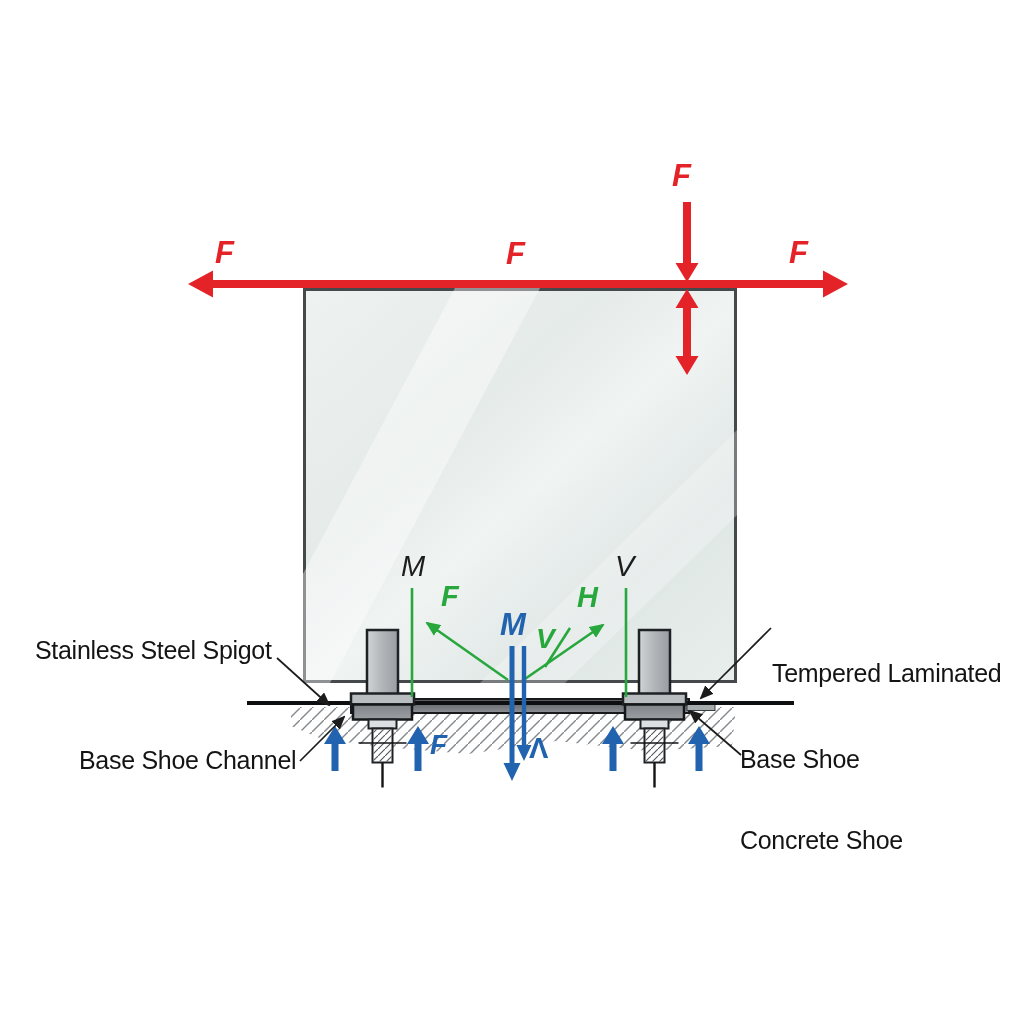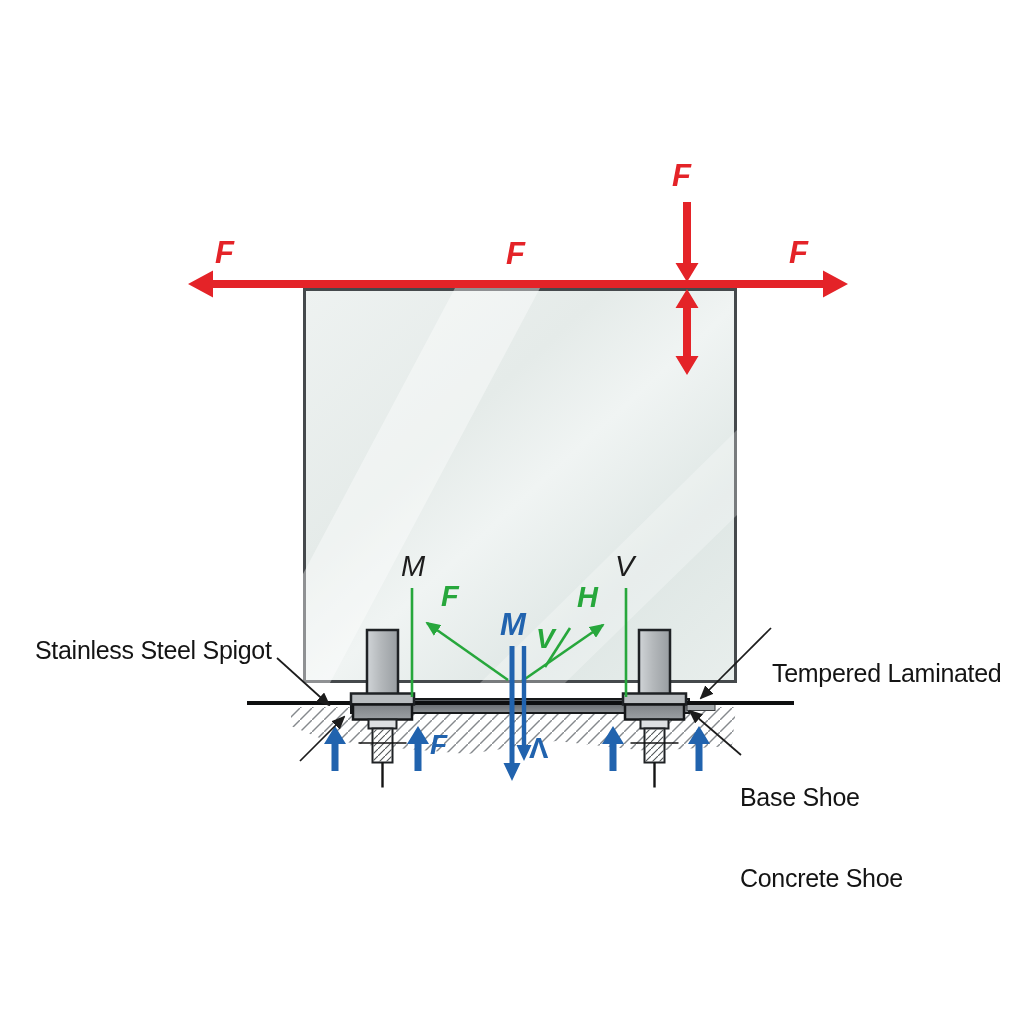--- a/index.html
+++ b/index.html
@@ -137,21 +137,22 @@
 
   <div class="lbl force green" style="left:441px;top:581px;font-size:29px;">F</div>
   <div class="lbl force green" style="left:577px;top:582px;font-size:29px;">H</div>
   <div class="lbl force green" style="left:536px;top:624px;font-size:28px;">V</div>
 
   <div class="lbl force blue" style="left:500px;top:608px;font-size:31px;">M</div>
   <div class="lbl blue" style="left:529px;top:733px;font-size:29px;font-weight:700;">Λ</div>
   <div class="lbl force blue" style="left:430px;top:730px;font-size:28px;">F</div>
 
   <div class="lbl comp" style="left:35px;top:637px;">Stainless Steel Spigot</div>
+  <div class="lbl comp" style="left:79px;top:747px;">Base Shoe Channel</div>
   <div class="lbl comp two-line" style="left:772px;top:596px;line-height:31px;">
     <span>Tempered Laminated</span>
   </div>
-  <div class="lbl comp two-line" style="left:740px;top:730px;line-height:27px;">
+  <div class="lbl comp two-line" style="left:740px;top:692px;line-height:27px;">
     <span>Base Shoe</span>
     <span>Concrete Shoe</span>
   </div>
 
 </div>
 
 </body></html>

